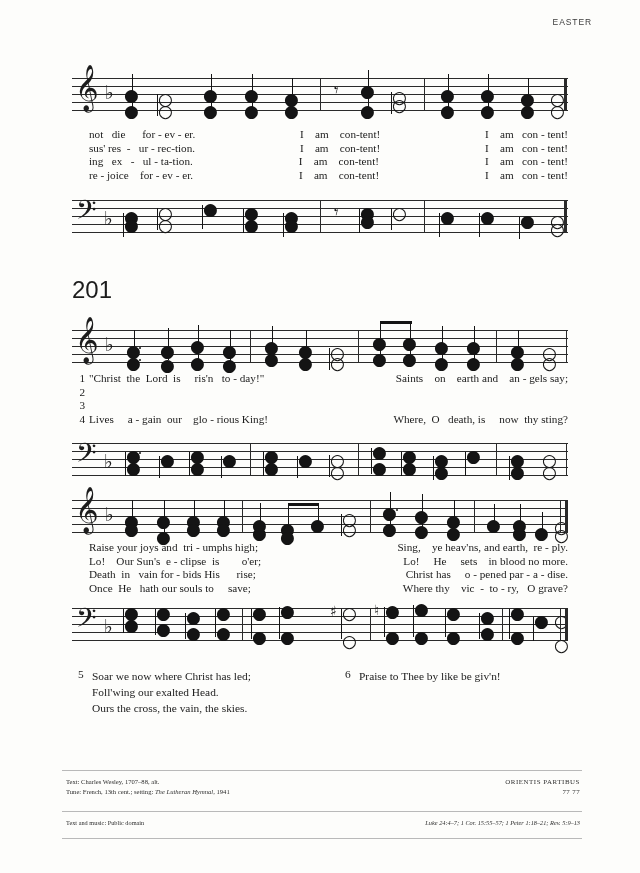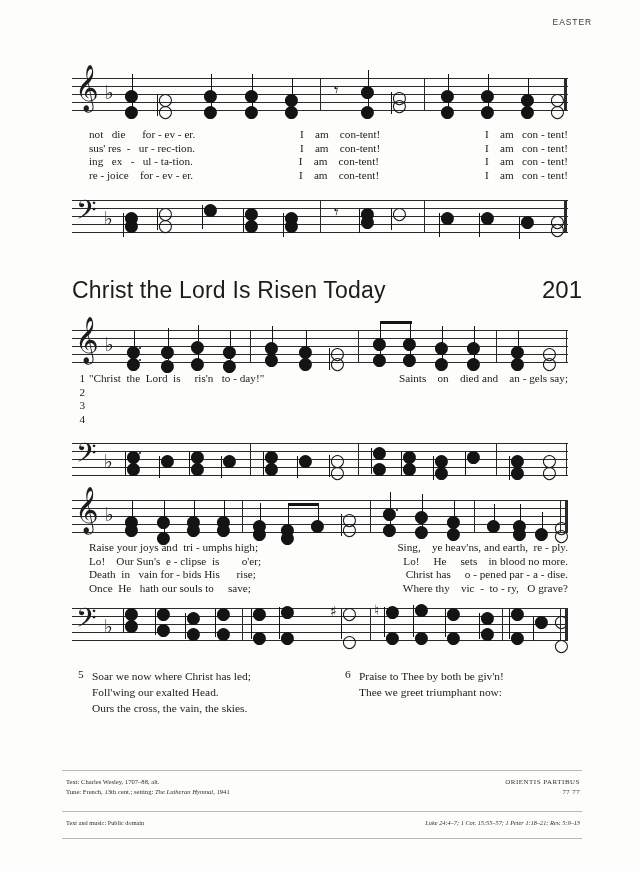--- a/index.html
+++ b/index.html
@@ -410,21 +410,20 @@
       <div class="stem" style="left:447px; top:17px; height:22px;"></div>
 
       <span class="nh" style="left:478px; top:13px;">○</span>
       <span class="nh" style="left:478px; top:21px;">○</span>
 
       <div class="barline thick" style="left:492px;"></div>
     </div>
   </div>
 
   <div class="title-row">
-    <div class="hymn-title">Christ the Lord Is Risen Today</div>
     <div class="hymn-number">201</div>
   </div>
 
   <div class="system" style="top:330px;">
     <div class="staff">
       <div class="line l0"></div>
       <div class="line l1"></div>
       <div class="line l2"></div>
       <div class="line l3"></div>
       <div class="line l4"></div>
@@ -493,31 +492,35 @@
 
       <div class="barline" style="left:494px;"></div>
     </div>
   </div>
 
   <div class="lyrics" style="top:372px;">
     <div class="lyric-line">
       <span class="lyric-num">1</span>
       <span class="lyric-body">
         <span class="lyric-seg">"Christ  the  Lord  is     ris'n   to - day!"</span>
-        <span class="lyric-seg">Saints    on    died and    an - gels say;</span>
+        <span class="lyric-seg">Saints    on    earth and    an - gels say;</span>
       </span>
     </div>
     <div class="lyric-line">
       <span class="lyric-num">2</span>
     </div>
     <div class="lyric-line">
       <span class="lyric-num">3</span>
     </div>
     <div class="lyric-line">
       <span class="lyric-num">4</span>
+      <span class="lyric-body">
+        <span class="lyric-seg">Lives     a - gain  our    glo - rious King!</span>
+        <span class="lyric-seg">Where,  O   death, is     now  thy sting?</span>
+      </span>
     </div>
   </div>
 
   <div class="system" style="top:443px;">
     <div class="staff">
       <div class="line l0"></div>
       <div class="line l1"></div>
       <div class="line l2"></div>
       <div class="line l3"></div>
       <div class="line l4"></div>
@@ -774,22 +777,21 @@
       <div class="stanza-num">5</div>
       <div class="stanza-lines">
         <div>Soar we now where Christ has led;</div>
         <div>Foll'wing our exalted Head.</div>
         <div>Ours the cross, the vain, the skies.</div>
       </div>
     </div>
     <div class="stanza">
       <div class="stanza-num">6</div>
       <div class="stanza-lines">
-        <div>Praise to Thee by both be giv'n!</div>
-        <div>Thee we greet triumphant now:</div>
+        <div>Praise to Thee by like be giv'n!</div>
       </div>
     </div>
   </div>
 
   <div class="footer-rule rule-top"></div>
   <div class="footer-rule rule-mid"></div>
   <div class="footer-rule rule-bot"></div>
 
   <div class="credits-left">
     <div>Text: Charles Wesley, 1707–88, alt.</div>

